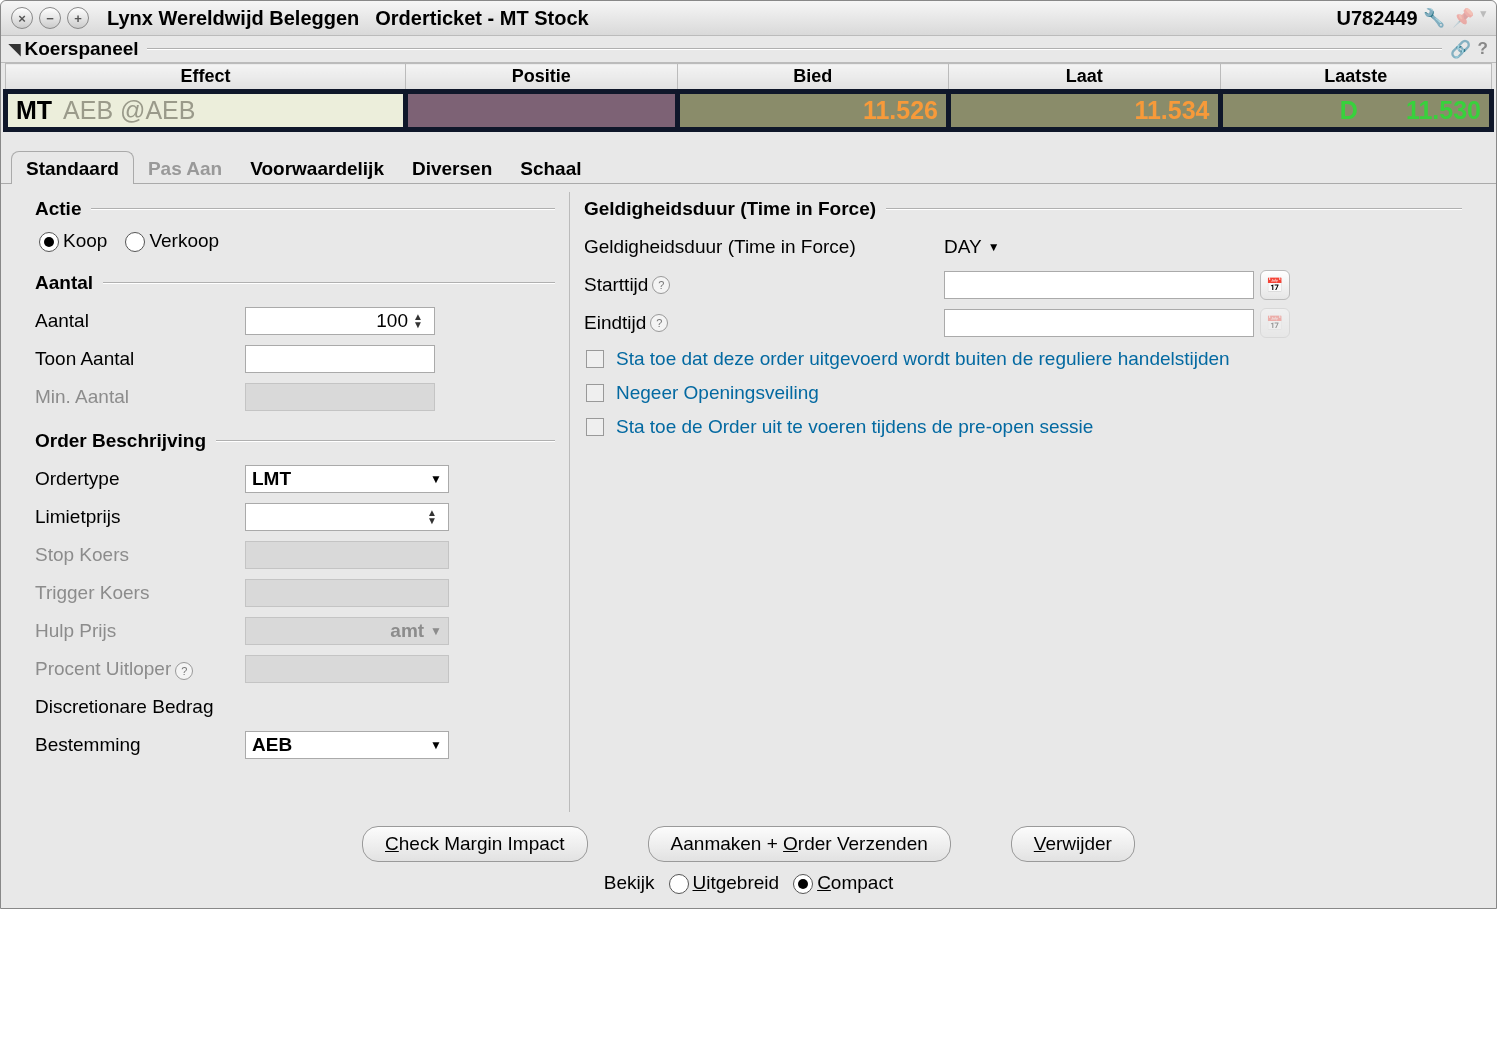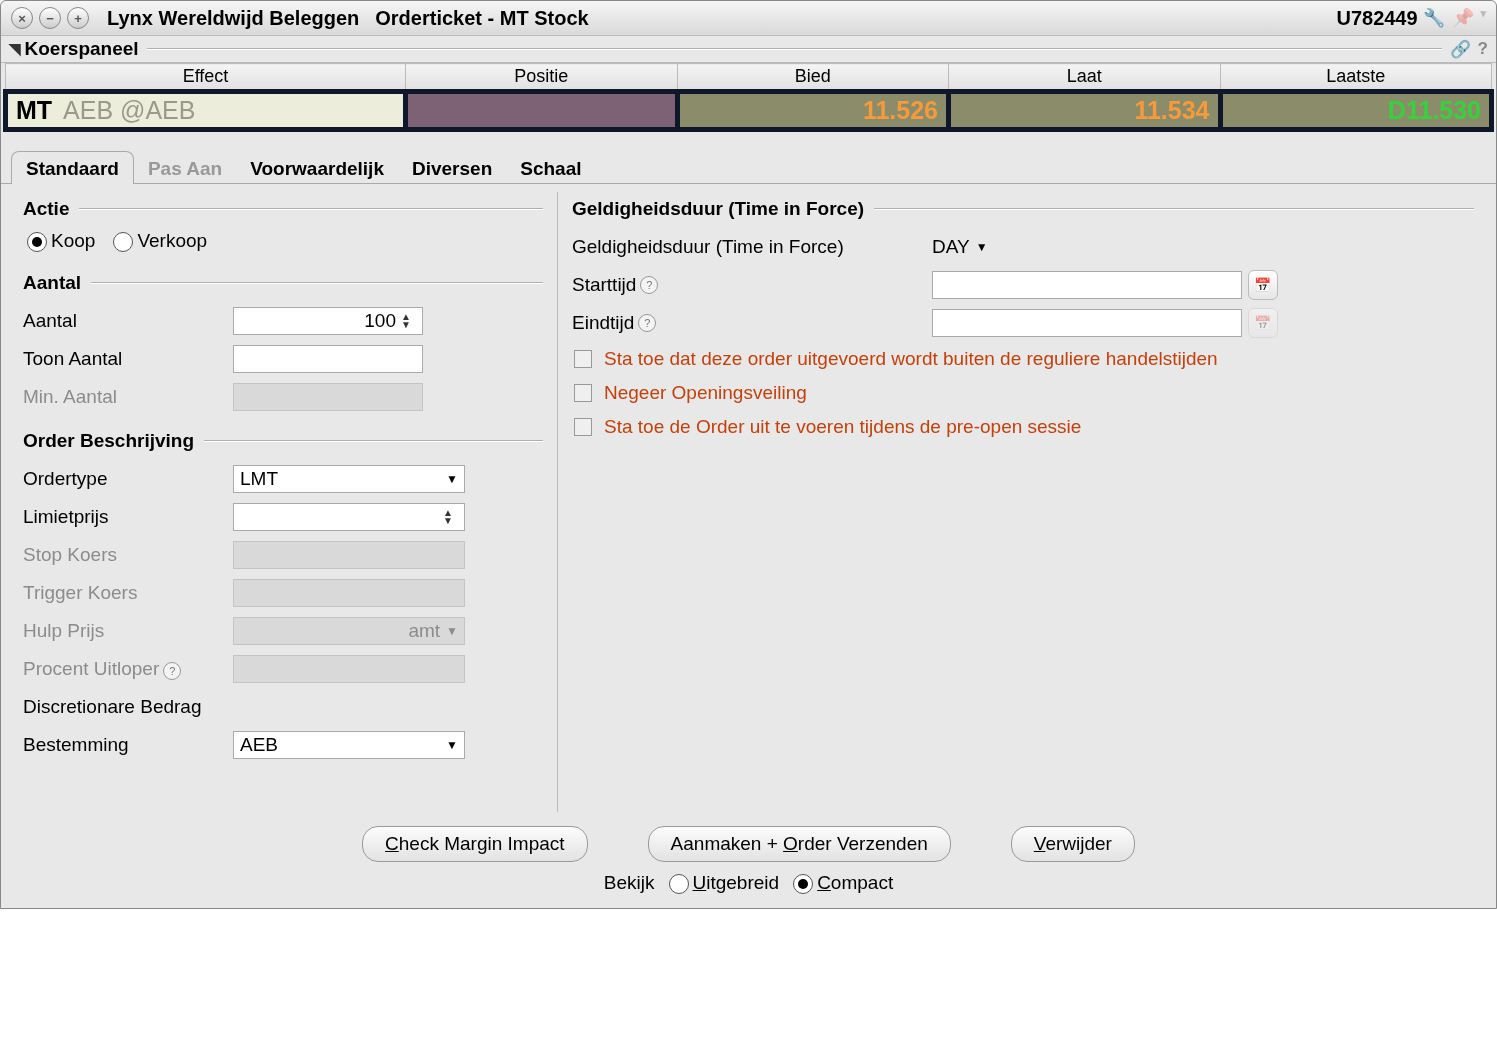--- a/index.html
+++ b/index.html
@@ -12,66 +12,66 @@
   .tb-title{}
   .tb-acct{margin-left:auto;margin-right:6px;}
   .tb-tools{display:flex;gap:6px;color:#bbb;font-size:18px;}
   
   .panel-head{display:flex;align-items:center;height:26px;padding:0 8px;font-weight:bold;font-size:19px;border-bottom:1px solid #bbb;}
   .panel-head .arrow{margin-right:4px;font-size:15px;color:#333;}
   .panel-head .rule{flex:1;height:0;border-top:1px solid #b0b0b0;border-bottom:1px solid #fff;margin:0 8px;}
   .panel-head .icons{display:flex;gap:6px;color:#888;font-size:17px;}
   
   .quote-table{width:calc(100% - 4px);margin:0 2px;border-collapse:collapse;table-layout:fixed;}
-  .quote-table th{background:linear-gradient(#f4f4f4,#e2e2e2);border:1px solid #bbb;font-weight:normal;font-size:18px;padding:2px 0;text-align:center;margin-top:29px;}
+  .quote-table th{background:linear-gradient(#f4f4f4,#e2e2e2);border:1px solid #bbb;font-weight:bold;font-size:18px;padding:2px 0;text-align:center;margin-top:29px;}
   .quote-table td{border:5px solid #0f172a;font-size:25px;padding:2px 8px;height:24px;}
   .td-effect{background:#eceedb;}
   .td-effect .sym{font-weight:bold;color:#000;}
   .td-effect .ex{color:#9a9a8a;margin-left:4px;}
   .td-pos{background:#7d6275;}
   .td-num{background:#8a8c6a;text-align:right;color:#f79a3a;font-weight:bold;}
   .td-last{background:#8a8c6a;text-align:right;font-weight:bold;}
   .td-last .d{color:#38d13c;}
-  .td-last .v{color:#38d13c;}
+  .td-last .v{color:#38d13c;margin-left:48px;}
   
   .spacer{height:18px;}
   
   .tabs{display:flex;align-items:flex-end;height:34px;padding-left:10px;}
   .tab{padding:6px 14px 4px;font-size:19px;font-weight:bold;color:#000;cursor:default;position:relative;}
   .tab.active{background:#e8e8e8;border:1px solid #aaa;border-bottom:none;border-radius:8px 8px 0 0;z-index:2;}
   .tab.dim{color:#999;}
   .tabline{border-top:1px solid #aaa;margin-top:-1px;}
   
-  .form-body{display:flex;padding:8px 22px 0;min-height:620px;}
+  .form-body{display:flex;padding:8px 34px 0;min-height:620px;}
   .col{display:flex;flex-direction:column;}
   .col-left{width:520px;}
   .col-sep{width:1px;background:#bbb;margin:0 14px;}
   .col-right{flex:1;}
   .group-title{display:flex;align-items:center;font-weight:bold;font-size:19px;margin:6px 0 8px;}
   .group-title .rule{flex:1;height:0;border-top:1px solid #b0b0b0;border-bottom:1px solid #fff;margin-left:10px;}
   .radio-row{display:flex;align-items:center;gap:18px;margin:2px 0 14px 4px;font-size:19px;}
   .radio{width:18px;height:18px;border:1.5px solid #555;border-radius:50%;display:inline-flex;align-items:center;justify-content:center;margin-right:4px;vertical-align:middle;background:#fff;}
   .radio.sel::after{content:"";width:10px;height:10px;border-radius:50%;background:#000;}
   .frow{display:flex;align-items:center;height:38px;font-size:19px;}
   .frow .lbl{width:210px;}
   .frow.dim .lbl{color:#8c8c8c;}
   .inp{background:#fff;border:1px solid #aaa;height:28px;line-height:28px;padding:0 6px;box-sizing:border-box;display:flex;align-items:center;}
   .inp.dis{background:#d9d9d9;border-color:#c4c4c4;color:#8c8c8c;}
   .w190{width:190px;}
-  .w250{width:232px;}
+  .w250{width:204px;font-weight:bold;}
   .w310{width:310px;min-width:310px;}
   .spin{display:flex;flex-direction:column;margin-left:-22px;font-size:10px;color:#333;line-height:8px;}
   .spin span{cursor:default;}
   .dd{display:flex;align-items:center;justify-content:space-between;}
   .dd .tri{font-size:12px;margin-left:6px;}
   .help{display:inline-flex;width:16px;height:16px;border:1px solid #999;border-radius:50%;align-items:center;justify-content:center;font-size:11px;color:#777;margin-left:4px;background:#f4f4f4;}
   
   .rrow{display:flex;align-items:center;height:38px;font-size:19px;}
   .rrow .lbl{width:360px;display:flex;align-items:center;}
-  .chkrow{display:flex;align-items:center;font-size:19px;color:#c2410c;margin:6px 0 6px 2px;}
+  .chkrow{display:flex;align-items:center;font-size:19px;color:#0369a1;margin:6px 0 6px 2px;}
   .chk{width:16px;height:16px;border:1px solid #999;margin-right:12px;background:#efefef;}
   .cal-btn{width:28px;height:28px;border:1px solid #bbb;border-radius:6px;background:linear-gradient(#fff,#e6e6e6);display:flex;align-items:center;justify-content:center;font-size:14px;margin-left:6px;}
   
   .btn-row{display:flex;justify-content:center;gap:60px;padding:14px 0 6px;}
   .btn{padding:6px 22px;font-size:19px;border:1px solid #9a9a9a;border-radius:16px;background:linear-gradient(#fcfcfc,#e2e2e2);cursor:default;}
   .btn.primary{border:2px solid #6fa0d8;padding:5px 21px;}
   .u{text-decoration:underline;}
   .view-row{display:flex;justify-content:center;align-items:center;gap:14px;font-size:19px;padding:4px 0 14px;}
 </style>
 </head>

